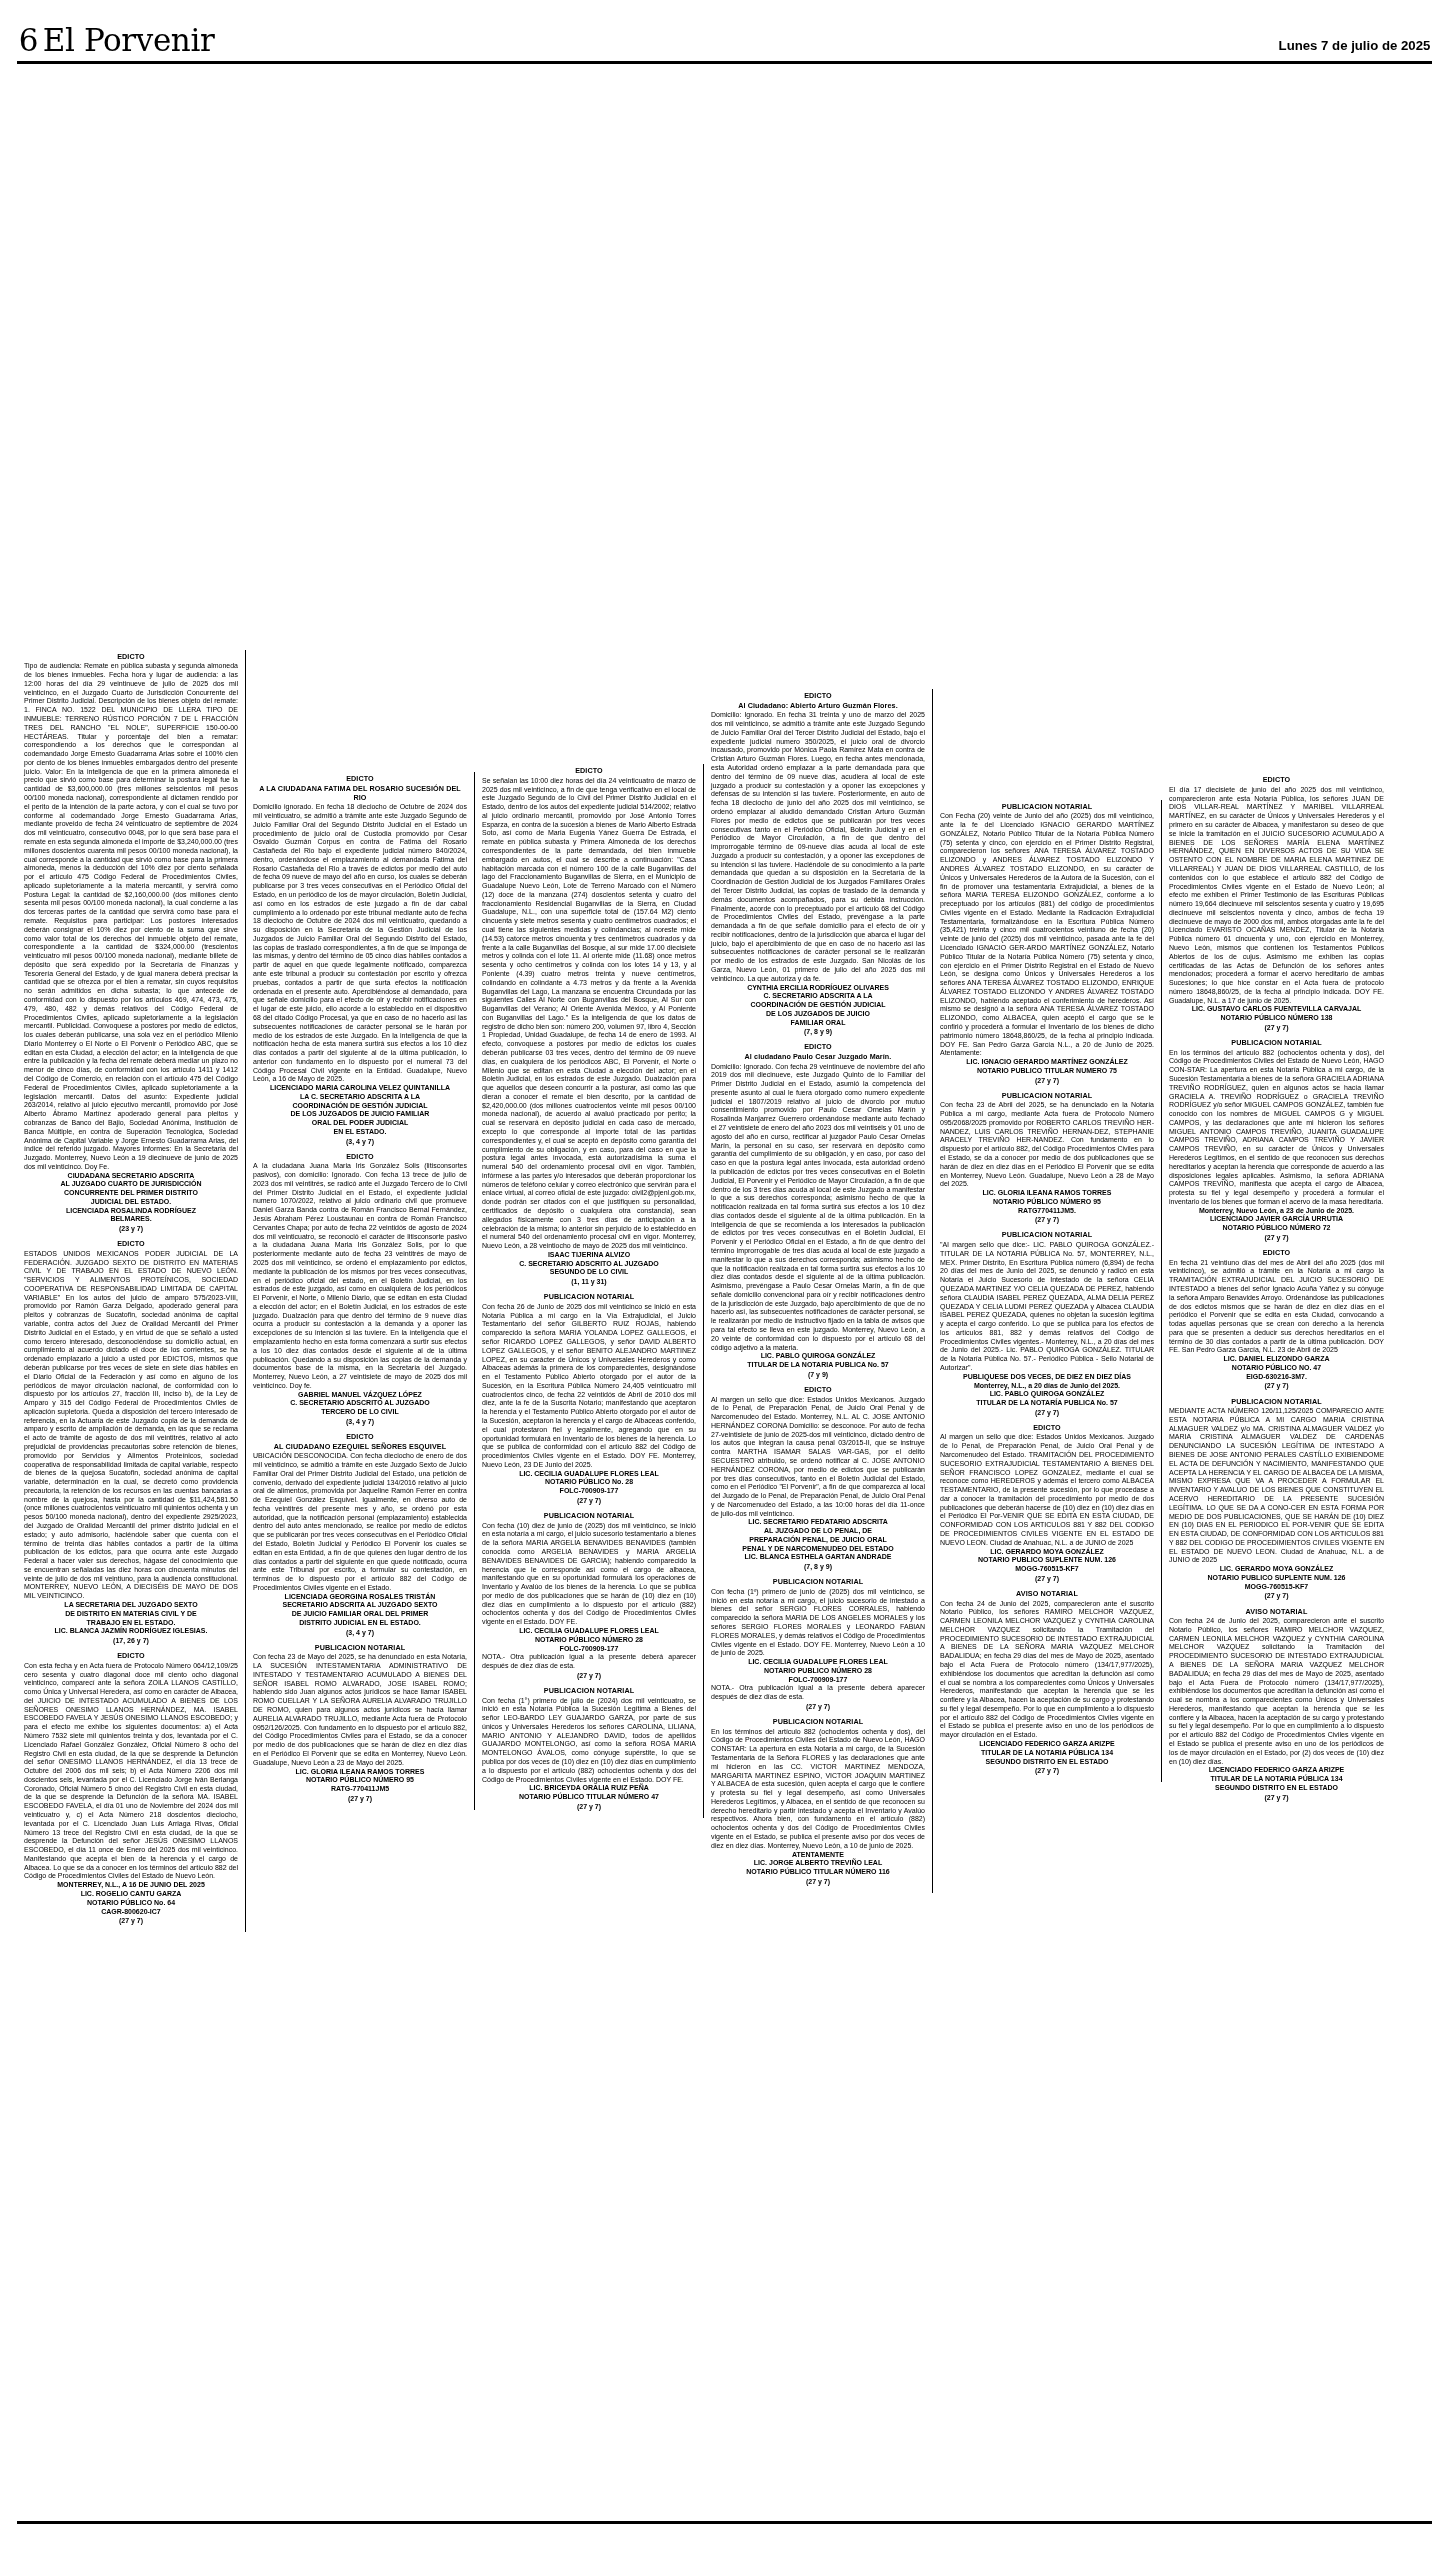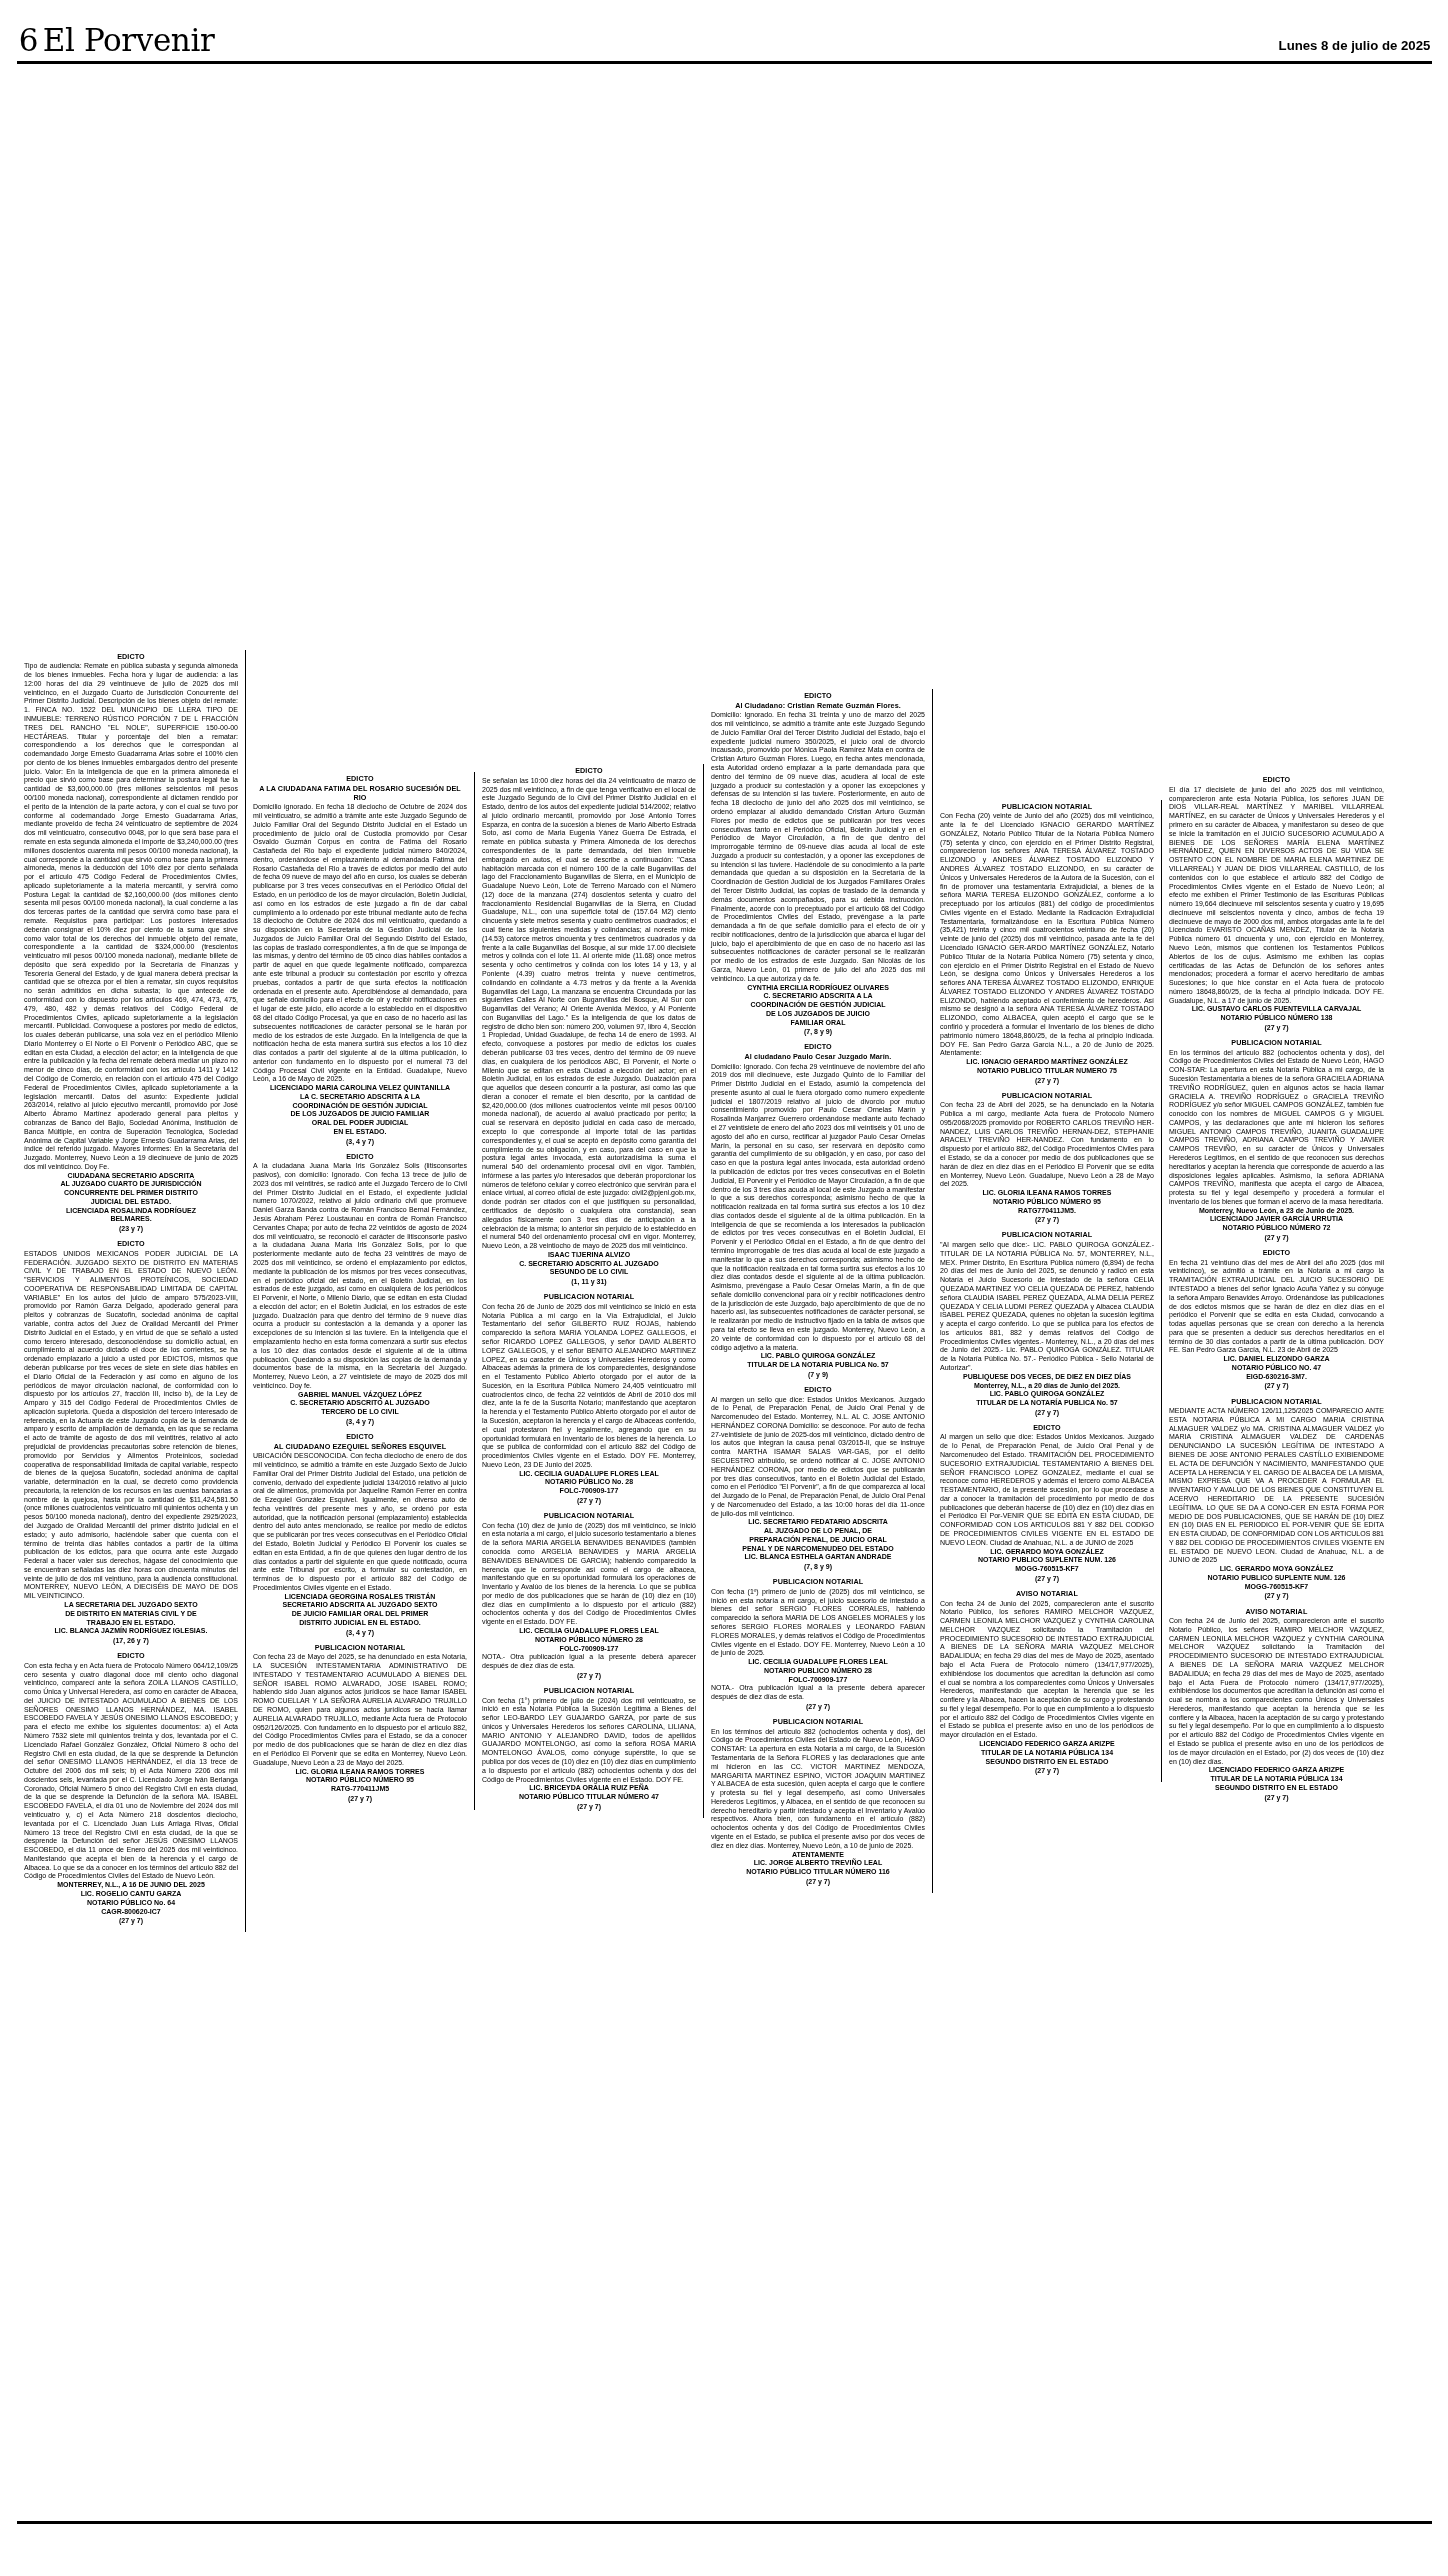--- a/index.html
+++ b/index.html
@@ -105,21 +105,21 @@
 </style>
 </head>
 <body>
 
 <div class="page">
 
   <div class="masthead">
     <div class="masthead-title">
       <span class="pagenum">6</span><span>El Porvenir</span>
     </div>
-    <div class="masthead-date">Lunes 8 de julio de 2025</div>
+    <div class="masthead-date">Lunes 7 de julio de 2025</div>
   </div>
 
   <div class="rule-top"></div>
 
   <div class="columns" id="columns-container">
       <div class="col">
         <div class="notice">
           <div class="notice-head">EDICTO</div>
           <p>Tipo de audiencia: Remate en pública subasta y segunda almoneda de los bienes inmuebles. Fecha hora y lugar de audiencia: a las 12:00 horas del día 29 veintinueve de julio de 2025 dos mil veinticinco, en el Juzgado Cuarto de Jurisdicción Concurrente del Primer Distrito Judicial. Descripción de los bienes objeto del remate: 1. FINCA NO. 1522 DEL MUNICIPIO DE LLERA TIPO DE INMUEBLE: TERRENO RÚSTICO PORCIÓN 7 DE L FRACCIÓN TRES DEL RANCHO "EL NOLE", SUPERFICIE 150-00-00 HECTÁREAS. Titular y porcentaje del bien a rematar: correspondiendo a los derechos que le correspondan al codemandado Jorge Ernesto Guadarrama Arias sobre el 100% cien por ciento de los bienes inmuebles embargados dentro del presente juicio. Valor: En la inteligencia de que en la primera almoneda el precio que sirvió como base para determinar la postura legal fue la cantidad de $3,600,000.00 (tres millones seiscientos mil pesos 00/100 moneda nacional), correspondiente al dictamen rendido por el perito de la intención de la parte actora, y con el cual se tuvo por conforme al codemandado Jorge Ernesto Guadarrama Arias, mediante proveido de fecha 24 veinticuatro de septiembre de 2024 dos mil veinticuatro, consecutivo 0048, por lo que será base para el remate en esta segunda almoneda el importe de $3,240,000.00 (tres millones doscientos cuarenta mil pesos 00/100 moneda nacional), la cual corresponde a la cantidad que sirvió como base para la primera almoneda, menos la deducción del 10% diez por ciento señalada por el artículo 475 Código Federal de Procedimientos Civiles, aplicado supletoriamente a la materia mercantil, y servirá como Postura Legal: la cantidad de $2,160,000.00 (dos millones ciento sesenta mil pesos 00/100 moneda nacional), la cual concierne a las dos terceras partes de la cantidad que servirá como base para el remate. Requisitos para participar: Los postores interesados deberán consignar el 10% diez por ciento de la suma que sirve como valor total de los derechos del inmueble objeto del remate, correspondiente a la cantidad de $324,000.00 (trescientos veinticuatro mil pesos 00/100 moneda nacional), mediante billete de depósito que será expedido por la Secretaría de Finanzas y Tesorería General del Estado, y de igual manera deberá precisar la cantidad que se ofrezca por el bien a rematar, sin cuyos requisitos no serán admitidos en dicha subasta; lo que antecede de conformidad con lo dispuesto por los artículos 469, 474, 473, 475, 479, 480, 482 y demás relativos del Código Federal de Procedimientos Civiles, aplicado supletoriamente a la legislación mercantil. Publicidad. Convoquese a postores por medio de edictos, los cuales deberán publicarse, una sola vez en el periódico Milenio Diario Monterrey o El Norte o El Porvenir o Periódico ABC, que se editan en esta Ciudad, a elección del actor; en la inteligencia de que entre la publicación y la fecha del remate deberá mediar un plazo no menor de cinco días, de conformidad con los artículo 1411 y 1412 del Código de Comercio, en relación con el artículo 475 del Código Federal de Procedimientos Civiles, aplicado supletoriamente a la legislación mercantil. Datos del asunto: Expediente judicial 263/2014, relativo al juicio ejecutivo mercantil, promovido por José Alberto Ábramo Martínez apoderado general para pleitos y cobranzas de Banco del Bajio, Sociedad Anónima, Institución de Banca Múltiple, en contra de Superación Tecnológica, Sociedad Anónima de Capital Variable y Jorge Ernesto Guadarrama Arias, del índice del referido juzgado. Mayores informes: En la Secretaría del Juzgado. Monterrey, Nuevo León a 19 diecinueve de junio de 2025 dos mil veinticinco. Doy Fe.</p>
           <div class="sig">CIUDADANA SECRETARIO ADSCRITA</div>
@@ -219,21 +219,21 @@
           <div class="notice-head">PUBLICACION NOTARIAL</div>
           <p>Con fecha (1°) primero de julio de (2024) dos mil veinticuatro, se inició en esta Notaría Pública la Sucesión Legítima a Bienes del señor LEO-BARDO LEY GUAJARDO GARZA, por parte de sus únicos y Universales Herederos los señores CAROLINA, LILIANA, MARIO ANTONIO Y ALEJANDRO DAVID, todos de apellidos GUAJARDO MONTELONGO, así como la señora ROSA MARIA MONTELONGO ÁVALOS, como cónyuge supérstite, lo que se publica por dos veces de (10) diez en (10) diez días en cumplimiento a lo dispuesto por el artículo (882) ochocientos ochenta y dos del Código de Procedimientos Civiles vigente en el Estado. DOY FE.</p>
           <div class="sig">LIC. BRICEYDA ORALIA RUIZ PEÑA</div>
           <div class="sig">NOTARIO PÚBLICO TITULAR NÚMERO 47</div>
           <div class="pubmark">(27 y 7)</div>
         </div>
       </div>
       <div class="col">
         <div class="notice">
           <div class="notice-head">EDICTO</div>
-          <div class="notice-head">Al Ciudadano: Cristian Remate Guzmán Flores.</div>
+          <div class="notice-head">Al Ciudadano: Abierto Arturo Guzmán Flores.</div>
           <p>Domicilio: Ignorado. En fecha 31 treinta y uno de marzo del 2025 dos mil veinticinco, se admitió a trámite ante este Juzgado Segundo de Juicio Familiar Oral del Tercer Distrito Judicial del Estado, bajo el expediente judicial numero 350/2025, el juicio oral de divorcio incausado, promovido por Mónica Paola Ramírez Mata en contra de Cristian Arturo Guzmán Flores. Luego, en fecha antes mencionada, esta Autoridad ordenó emplazar a la parte demandada para que dentro del término de 09 nueve días, acudiera al local de este juzgado a producir su contestación y a oponer las excepciones y defensas de su intención si las tuviere. Posteriormente, en auto de fecha 18 dieciocho de junio del año 2025 dos mil veinticinco, se ordenó emplazar al aludido demandado Cristian Arturo Guzmán Flores por medio de edictos que se publicarán por tres veces consecutivas tanto en el Periódico Oficial, Boletín Judicial y en el Periódico de Mayor Circulación, a fin de que dentro del improrrogable término de 09-nueve días acuda al local de este Juzgado a producir su contestación, y a oponer las excepciones de su intención si las tuviere. Haciéndole de su conocimiento a la parte demandada que quedan a su disposición en la Secretaría de la Coordinación de Gestión Judicial de los Juzgados Familiares Orales del Tercer Distrito Judicial, las copias de traslado de la demanda y demás documentos acompañados, para su debida instrucción. Finalmente, acorde con lo preceptuado por el artículo 68 del Código de Procedimientos Civiles del Estado, prevéngase a la parte demandada a fin de que señale domicilio para el efecto de oír y recibir notificaciones, dentro de la jurisdicción que abarca el lugar del juicio, bajo el apercibimiento de que en caso de no hacerlo así las subsecuentes notificaciones de carácter personal se le realizarán por medio de los estrados de este Juzgado. San Nicolás de los Garza, Nuevo León, 01 primero de julio del año 2025 dos mil veinticinco. La que autoriza y da fe.</p>
           <div class="sig">CYNTHIA ERCILIA RODRÍGUEZ OLIVARES</div>
           <div class="sig">C. SECRETARIO ADSCRITA A LA</div>
           <div class="sig">COORDINACIÓN DE GESTIÓN JUDICIAL</div>
           <div class="sig">DE LOS JUZGADOS DE JUICIO</div>
           <div class="sig">FAMILIAR ORAL</div>
           <div class="pubmark">(7, 8 y 9)</div>
         </div>
         <div class="notice">
           <div class="notice-head">EDICTO</div>

